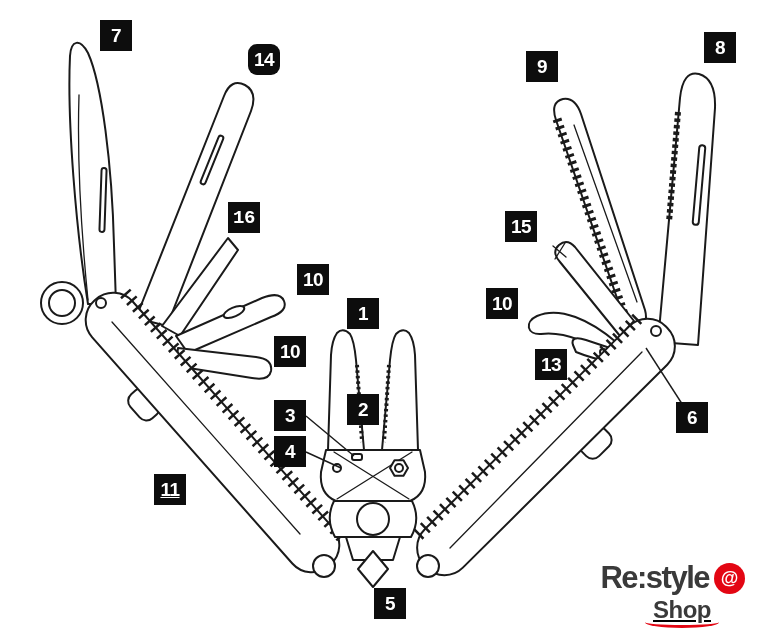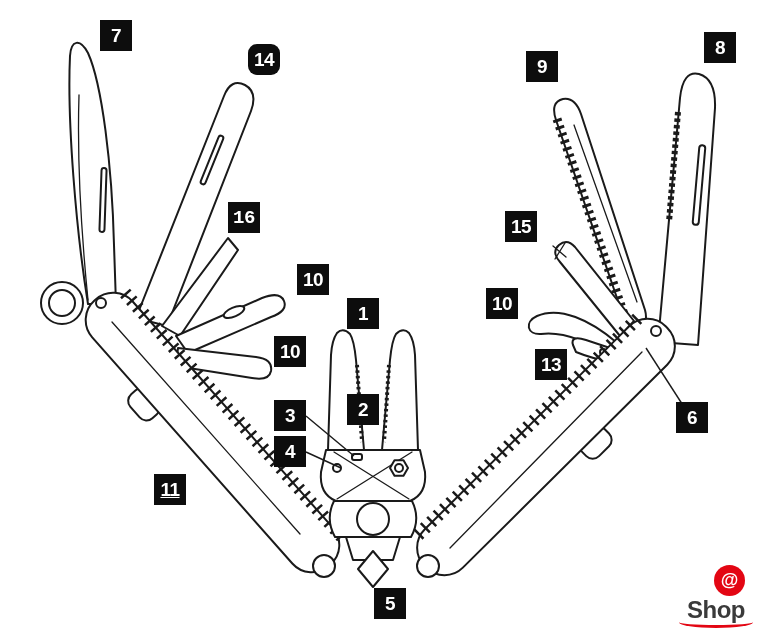--- a/index.html
+++ b/index.html
@@ -29,21 +29,21 @@
 
   .logo { position:absolute; right:14px; bottom:12px; z-index:3; text-align:right; }
   .logo-row { display:flex; align-items:center; gap:5px; justify-content:flex-end; }
   .logo-main { font-size:31px; font-weight:bold; color:#3a3a3a; letter-spacing:-1.5px; }
   .logo-at {
     width:31px; height:31px; border-radius:50%;
     background:var(--accent,#e30613); color:#fff;
     display:flex; align-items:center; justify-content:center;
     font-size:18px; font-weight:bold;
   }
-  .logo-shop-wrap { display:inline-block; position:relative; }
+  .logo-shop-wrap { display:inline-block; margin-right:34px; position:relative;text-decoration:underline; }
   .logo-shop { font-size:24px; font-weight:bold; color:#3a3a3a; letter-spacing:-0.5px; }
   .logo-swoosh {
     height:7px; margin:-3px -8px 0 -8px;
     border-bottom:3.5px solid var(--accent,#e30613);
     border-radius:0 0 60% 60% / 0 0 100% 100%;
   }
 </style>
 </head>
 <body style="--accent: #e30613; --ink: #1a1a1a; --labelbg: #0d0d0d; --labelfg: #ffffff;">
 
@@ -142,20 +142,21 @@
       <div class="part-label" style="left: 526px; top: 51px;">9</div>
       <div class="part-label" style="left: 704px; top: 32px;">8</div>
       <div class="part-label" style="left: 495px; top: 211px; margin-left: 10px;">15</div>
       <div class="part-label" style="left: 486px; top: 288px;">10</div>
       <div class="part-label" style="left: 535px; top: 349px; text-align: center;">13</div>
       <div class="part-label" style="left: 676px; top: 402px;">6</div>
     </div>
 
   <div class="logo">
     <div class="logo-row">
+      <span class="logo-main">Re:style</span>
       <span class="logo-at">@</span>
     </div>
     <div class="logo-shop-wrap">
       <div class="logo-shop">Shop</div>
       <div class="logo-swoosh"></div>
     </div>
   </div>
 
 </div>
 

